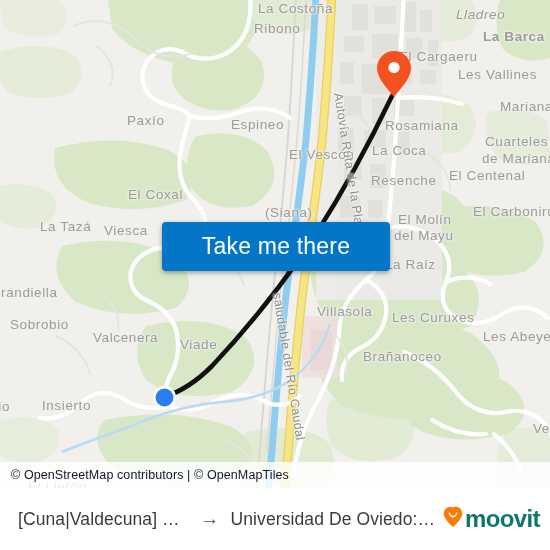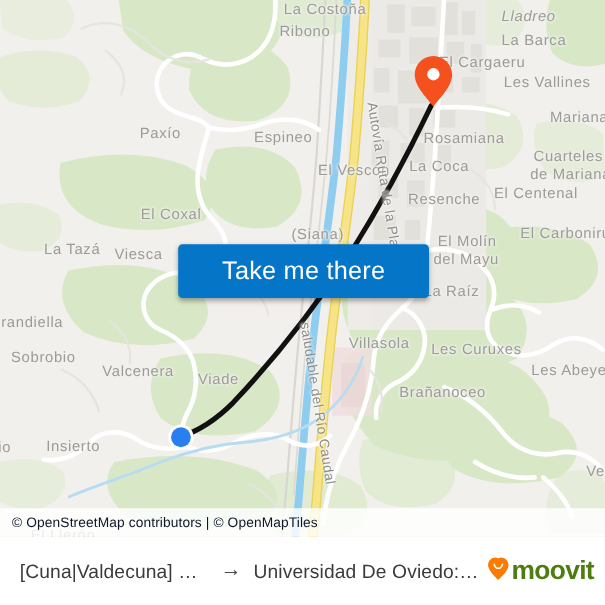--- a/index.html
+++ b/index.html
@@ -64,21 +64,21 @@
   #trip{
     display:flex;align-items:center;flex:1;min-width:0;
     font-size:17.5px;color:#3b3b3b;letter-spacing:.1px;
   }
   #trip .ep{white-space:nowrap;overflow:hidden;text-overflow:ellipsis;}
   #trip .ep.a{max-width:185px;}
   #trip .ep.b{max-width:215px;}
   #trip .arw{margin:0 11px;color:#4a4a4a;font-size:19px;flex:none;}
   #brand{display:flex;align-items:center;flex:none;margin-left:6px;}
   #brand .wm{
-    font-size:24px;font-weight:bold;color:#4d7c0f;letter-spacing:-.6px;
+    font-size:24px;font-weight:bold;color:#0f766e;letter-spacing:-.6px;
     margin-left:1px;
   }
 </style>
 </head>
 <body>
 
 <div id="app">
 
   <div id="map">
 
@@ -202,21 +202,21 @@
       <path d="M62,452 C90,440 118,432 146,420 C172,410 196,404 222,402 C250,400 276,392 296,376" stroke="#b7dcf2" stroke-width="2.6" fill="none"></path>
       <path d="M296,376 C312,362 324,344 330,324" stroke="#b7dcf2" stroke-width="2.4" fill="none"></path>
 
       <path d="M164,397 C180,392 196,382 212,366 C246,330 282,286 316,234 C344,190 368,146 392,96" stroke="#111111" stroke-width="4.6" fill="none" stroke-linecap="round"></path>
     </svg>
 
     <div id="placeLabels">
         <div class="lbl" style="left: 258px; top: 2px;">La Costoña</div>
         <div class="lbl" style="left: 254px; top: 22px;">Ribono</div>
         <div class="lbl" style="left: 456px; top: 8px; font-style: italic;">Lladreo</div>
-        <div class="lbl" style="left: 456px; top: 30px;">La Barca</div>
+        <div class="lbl" style="left: 483px; top: 30px; font-weight: bold;">La Barca</div>
         <div class="lbl" style="left: 399px; top: 50px;">El Cargaeru</div>
         <div class="lbl" style="left: 458px; top: 68px;">Les Vallines</div>
         <div class="lbl" style="left: 127px; top: 114px;">Paxío</div>
         <div class="lbl" style="left: 231px; top: 118px;">Espineo</div>
         <div class="lbl" style="left: 500px; top: 100px;">Mariana</div>
         <div class="lbl" style="left: 385px; top: 119px;">Rosamiana</div>
         <div class="lbl" style="left: 372px; top: 144px;">La Coca</div>
         <div class="lbl" style="left: 485px; top: 135px;">Cuarteles</div>
         <div class="lbl" style="left: 482px; top: 152px;">de Mariana</div>
         <div class="lbl" style="left: 257px; top: 148px; margin-left: 32px;">El Vescón</div>

